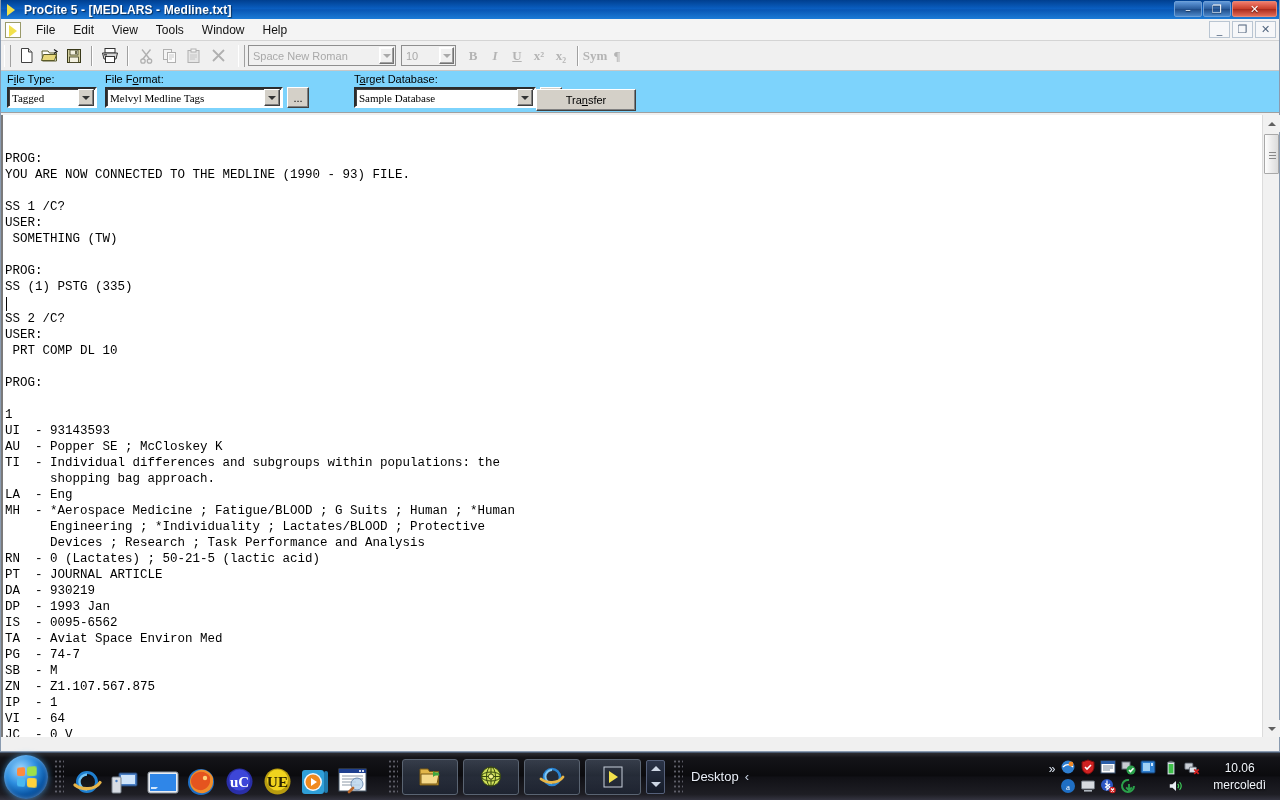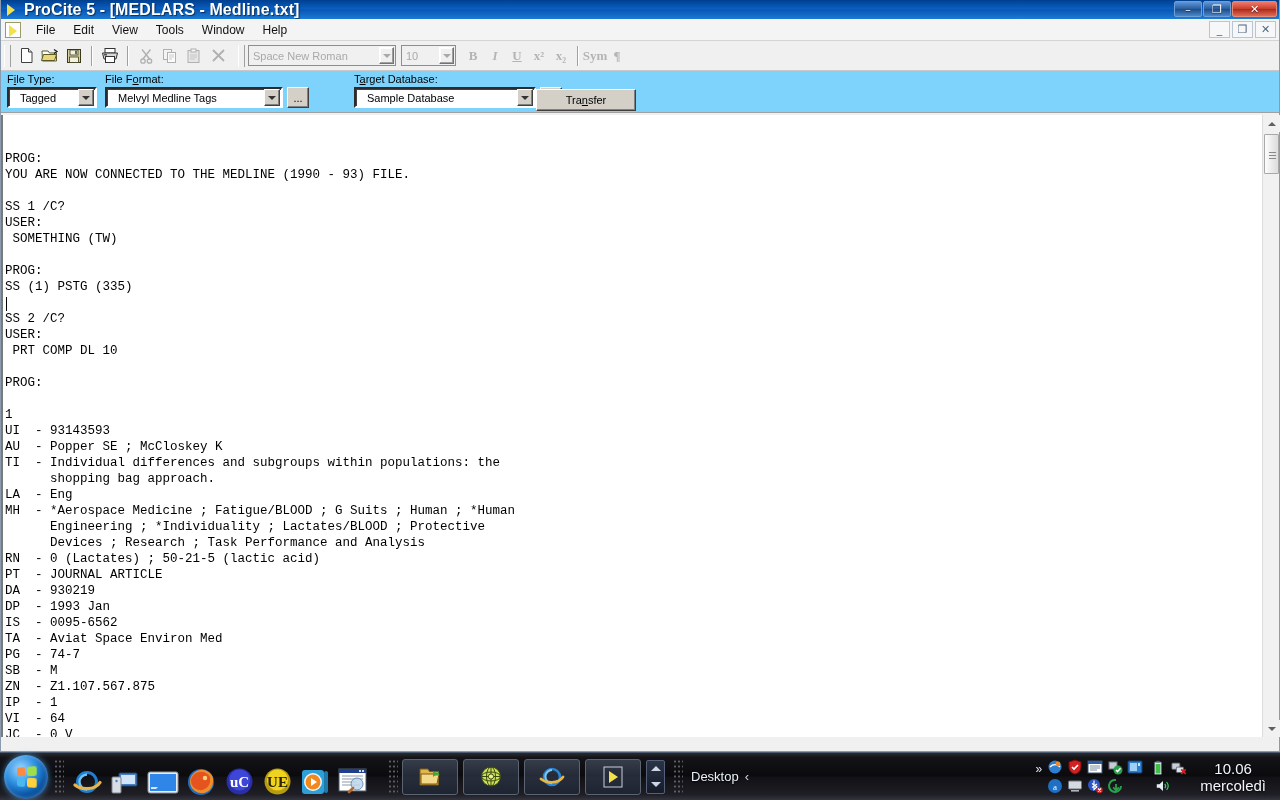--- a/index.html
+++ b/index.html
@@ -45,21 +45,21 @@
   .title-ico::before {
     content: "";
     position: absolute; left: 2px; top: 1px;
     width: 0; height: 0;
     border-left: 8px solid #f2e14c;
     border-top: 6px solid transparent;
     border-bottom: 6px solid transparent;
   }
   .title-text {
     color: #fff;
-    font-size: 16px;
+    font-size: 12px;
     font-weight: bold;
     text-shadow: 1px 1px 1px rgba(0,0,0,.55);
     white-space: nowrap;
     letter-spacing: .1px;
   }
   .win-btns {
     position: absolute;
     right: 2px; top: 1px;
     display: flex;
     gap: 1px;
@@ -228,24 +228,24 @@
     height: 21px;
     border: 2px inset #d4d0c8;
     border-top-color:#808080; border-left-color:#808080;
     border-right-color:#fff; border-bottom-color:#fff;
     background: #fff;
     display: flex; align-items: center;
     box-shadow: inset 1px 1px 0 #404040;
   }
   .combo .val {
     flex: 1;
-    padding-left: 11px;
+    padding-left: 3px;
     font-size: 11px;
     color: #000;
-    white-space: nowrap; overflow: hidden;
+    white-space: nowrap; overflow: hidden; font-family: Liberation Serif, serif;
   }
   .combo .arrow {
     width: 16px; height: 17px;
     background: #d4d0c8;
     border: 1px solid #fff;
     border-right-color:#404040; border-bottom-color:#404040;
     box-shadow: inset -1px -1px 0 #808080;
     display:flex;align-items:center;justify-content:center;
     margin-right:1px;
     flex:none;
@@ -424,21 +424,21 @@
     margin-left:auto; padding-right:6px;
   }
   .tray-grid {
     display:grid;
     grid-template-columns: repeat(5, 20px);
     grid-template-rows: 19px 19px;
     align-items:center; justify-items:center;
   }
   .tray-ic { width:16px;height:16px;display:block; }
   .clock {
-    color:#f2f6fc; font-size:15px; text-align:center;
+    color:#f2f6fc; font-size:12px; text-align:center;
     line-height:17px; padding: 0 8px 0 10px;
     text-shadow: 0 1px 2px #000;
     white-space:nowrap;
   }
 </style>
 </head>
 <body>
 
 <div id="app">
 

